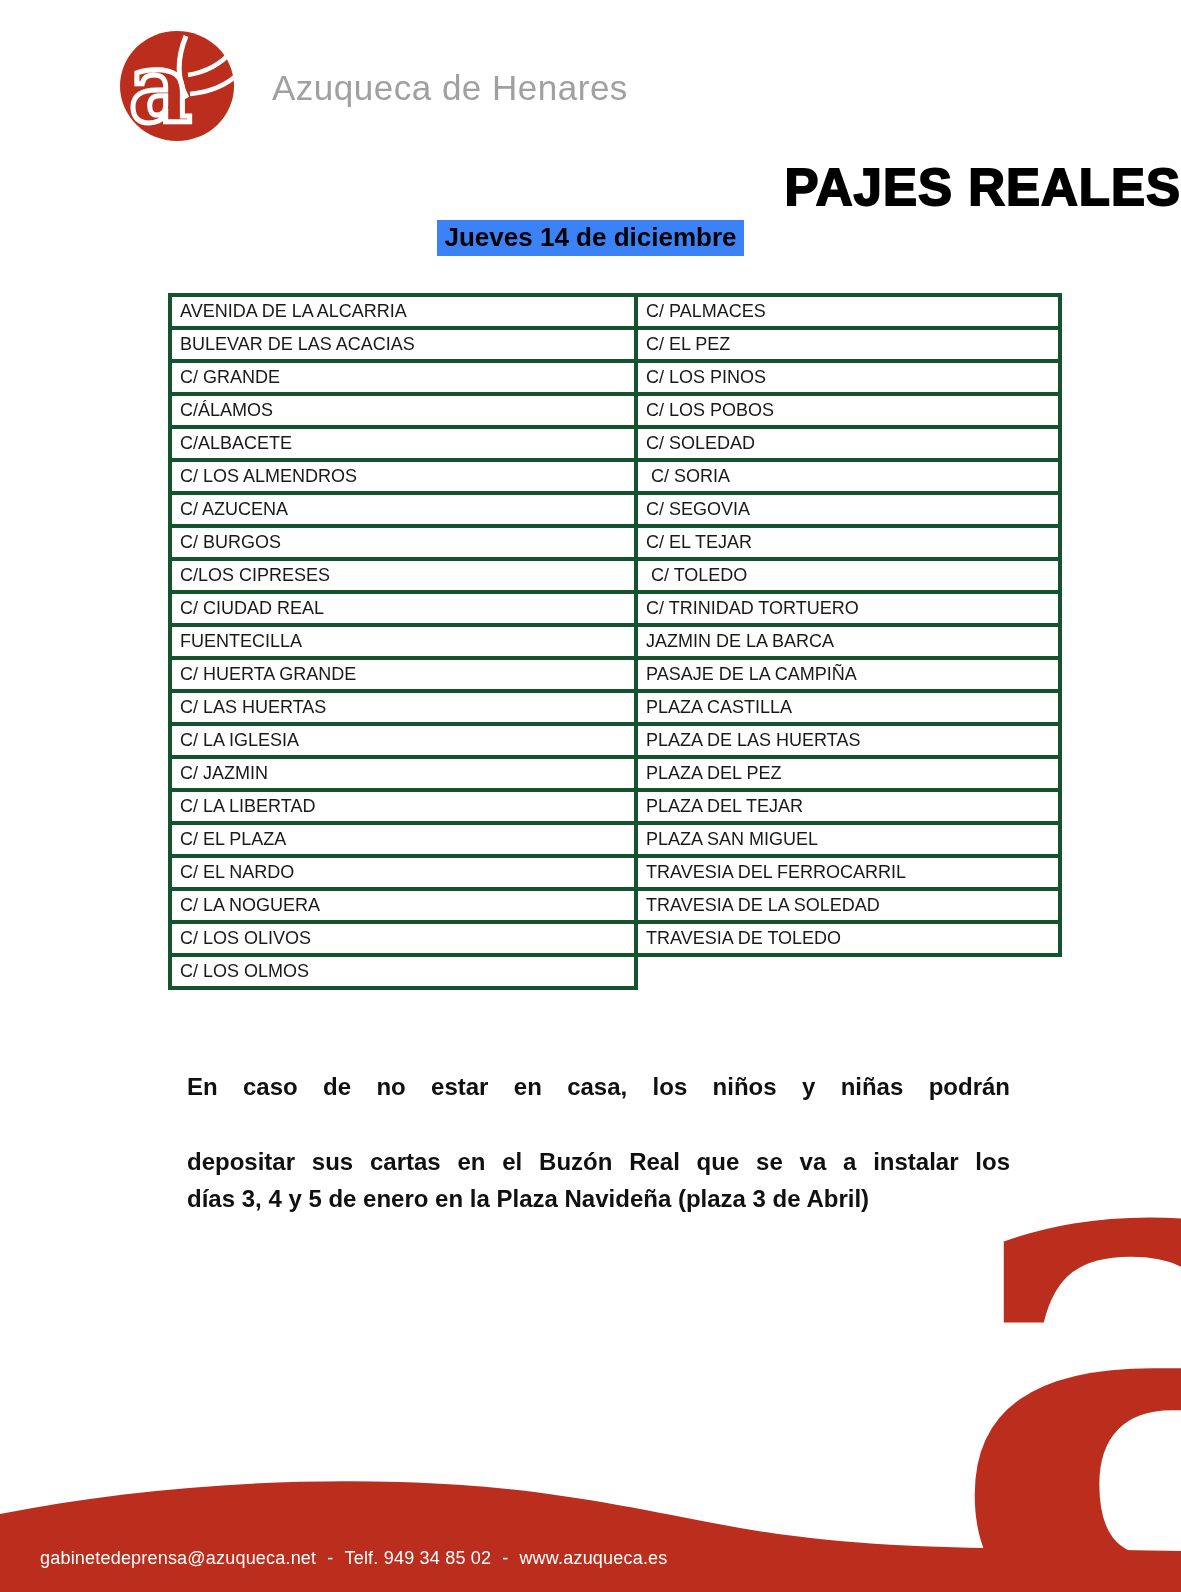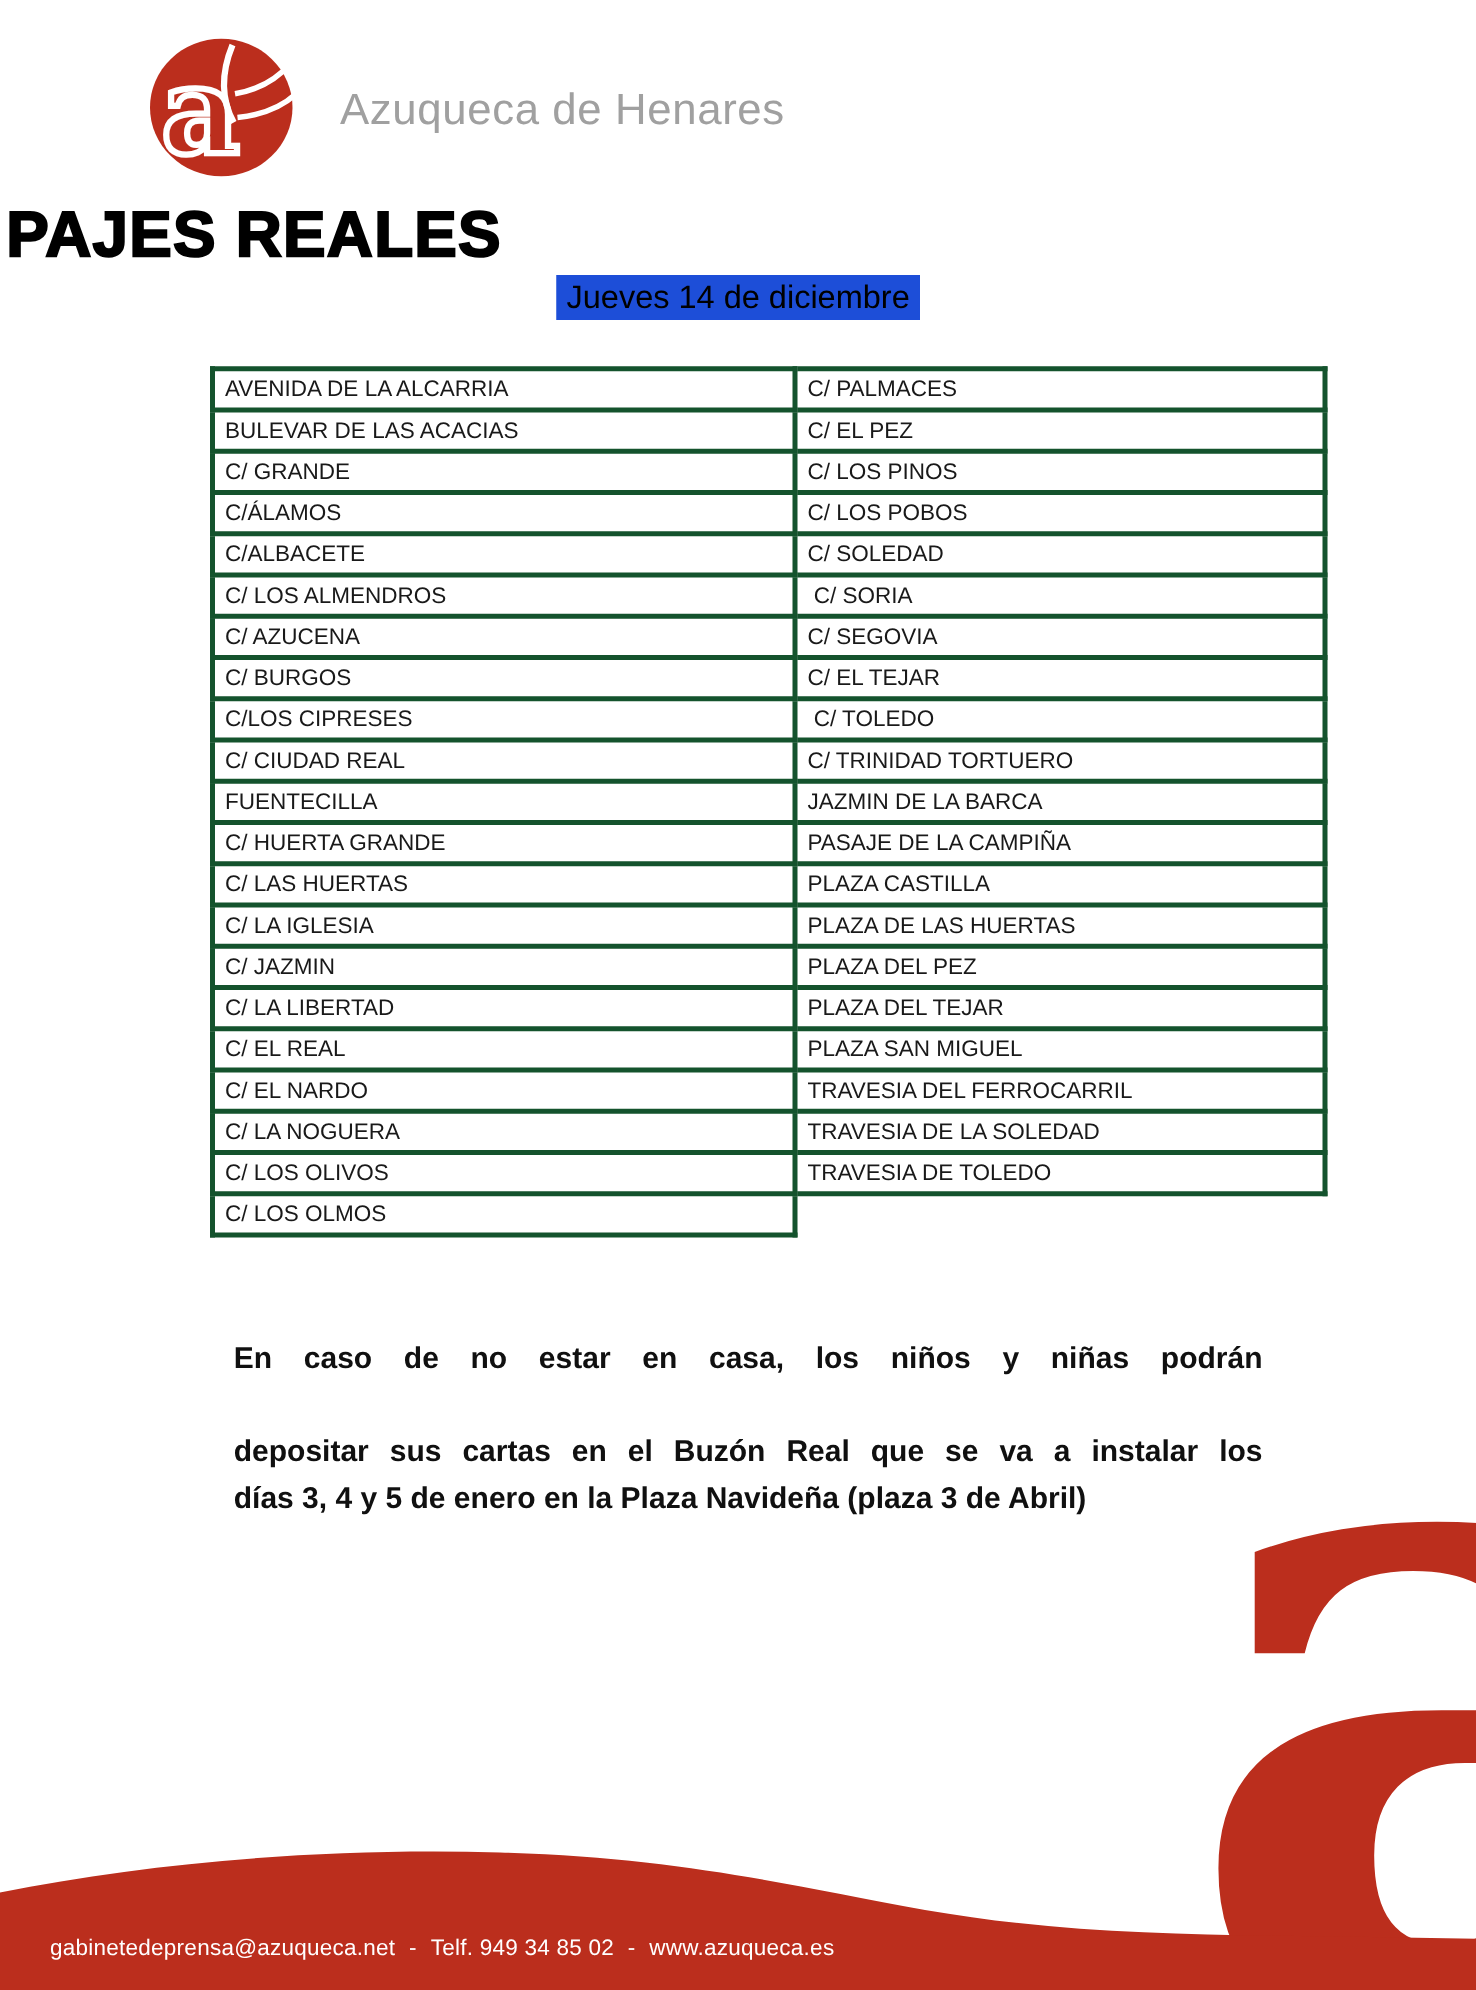--- a/index.html
+++ b/index.html
@@ -12,31 +12,31 @@
 
   
   .logo-svg { position:absolute; left:113px; top:26px; width:134px; height:122px; }
   .brand-name {
     position:absolute; left:272px; top:68px;
     font-size:35px; font-weight:normal; color:#a0a0a0; letter-spacing:.5px;
     white-space:nowrap;
   }
 
   .page-title {
-    position:absolute; left:5px; right:0; top:158px;
-    text-align:left;
+    position:absolute; left:16px; right:0; top:158px;
+    text-align:right;
     font-size:51px; font-weight:bold; color:#000;
     -webkit-text-stroke:1.8px #000;
     letter-spacing:1px; white-space:nowrap;
   }
   .date-wrap { position:absolute; left:0; right:0; top:220px; text-align:center; }
   .date-highlight {
     display:inline-block;
-    background:#1d4ed8;
-    font-size:26px; font-weight:normal; color:#000;
+    background:#3b82f6;
+    font-size:26px; font-weight:bold; color:#000;
     padding:2px 8px 3px 8px;
   }
 
   
   table.streets {
     position:absolute; left:168px; top:293px;
     width:890px; border-collapse:collapse;
     table-layout:fixed;
   }
   table.streets td {
@@ -154,21 +154,21 @@
       </tr>
       <tr>
         <td>C/ JAZMIN</td>
         <td>PLAZA DEL PEZ</td>
       </tr>
       <tr>
         <td>C/ LA LIBERTAD</td>
         <td>PLAZA DEL TEJAR</td>
       </tr>
       <tr>
-        <td>C/ EL REAL</td>
+        <td>C/ EL PLAZA</td>
         <td>PLAZA SAN MIGUEL</td>
       </tr>
       <tr>
         <td>C/ EL NARDO</td>
         <td>TRAVESIA DEL FERROCARRIL</td>
       </tr>
       <tr>
         <td>C/ LA NOGUERA</td>
         <td>TRAVESIA DE LA SOLEDAD</td>
       </tr>

